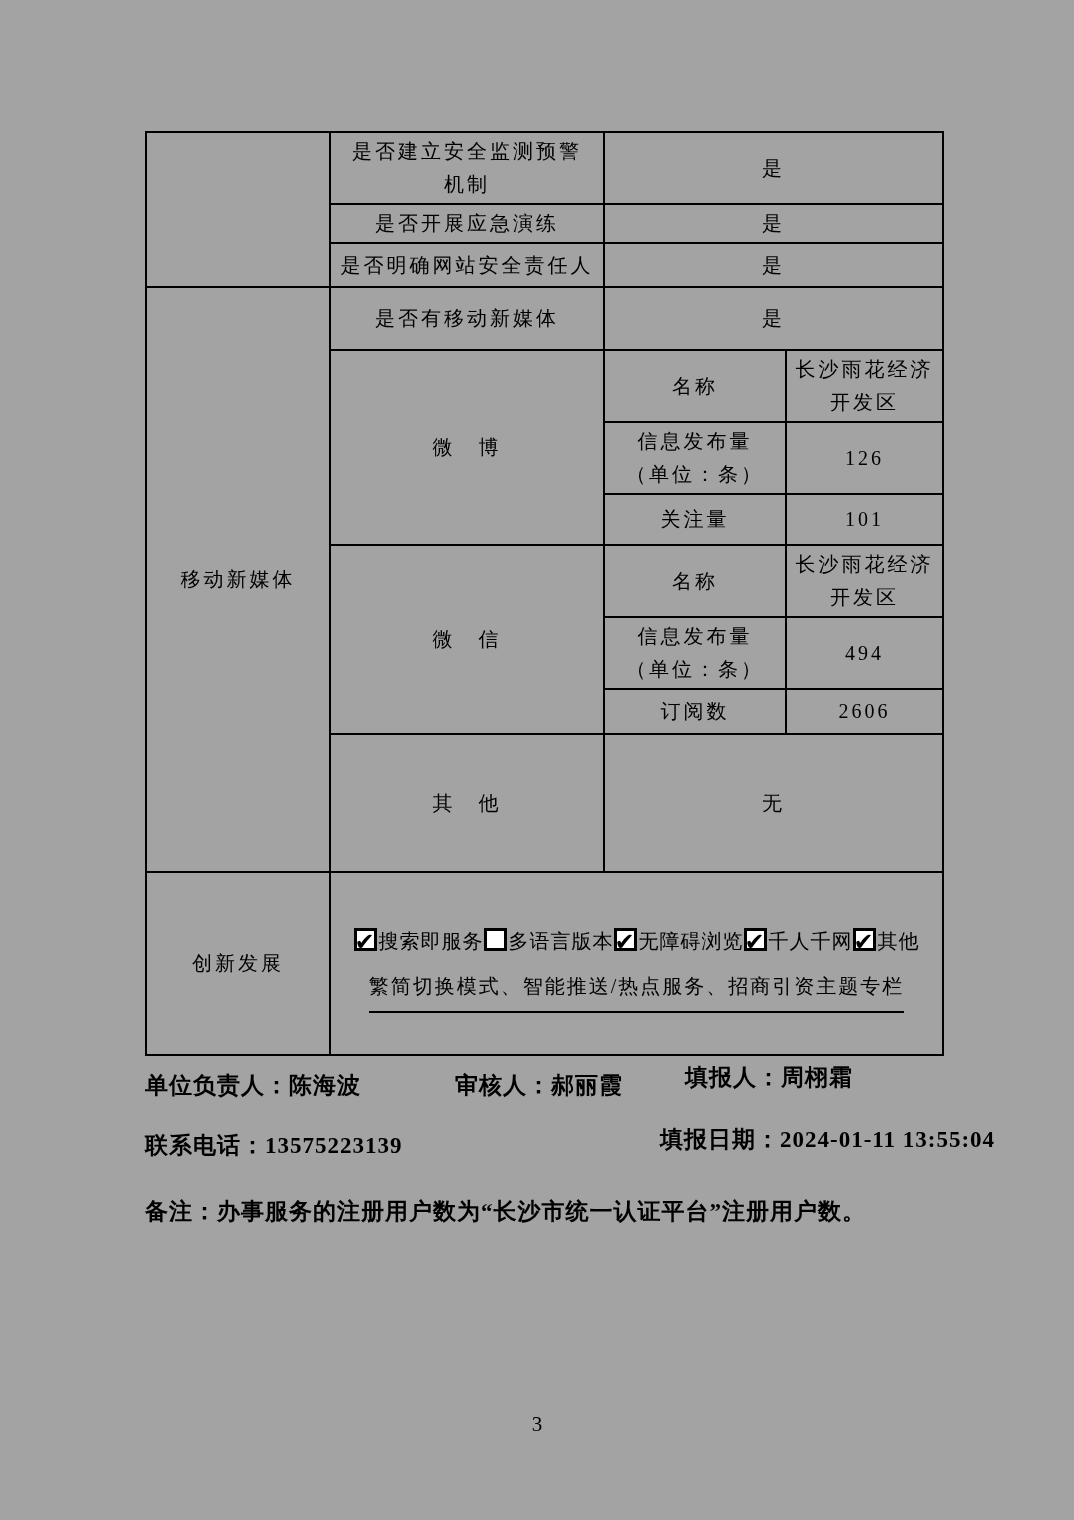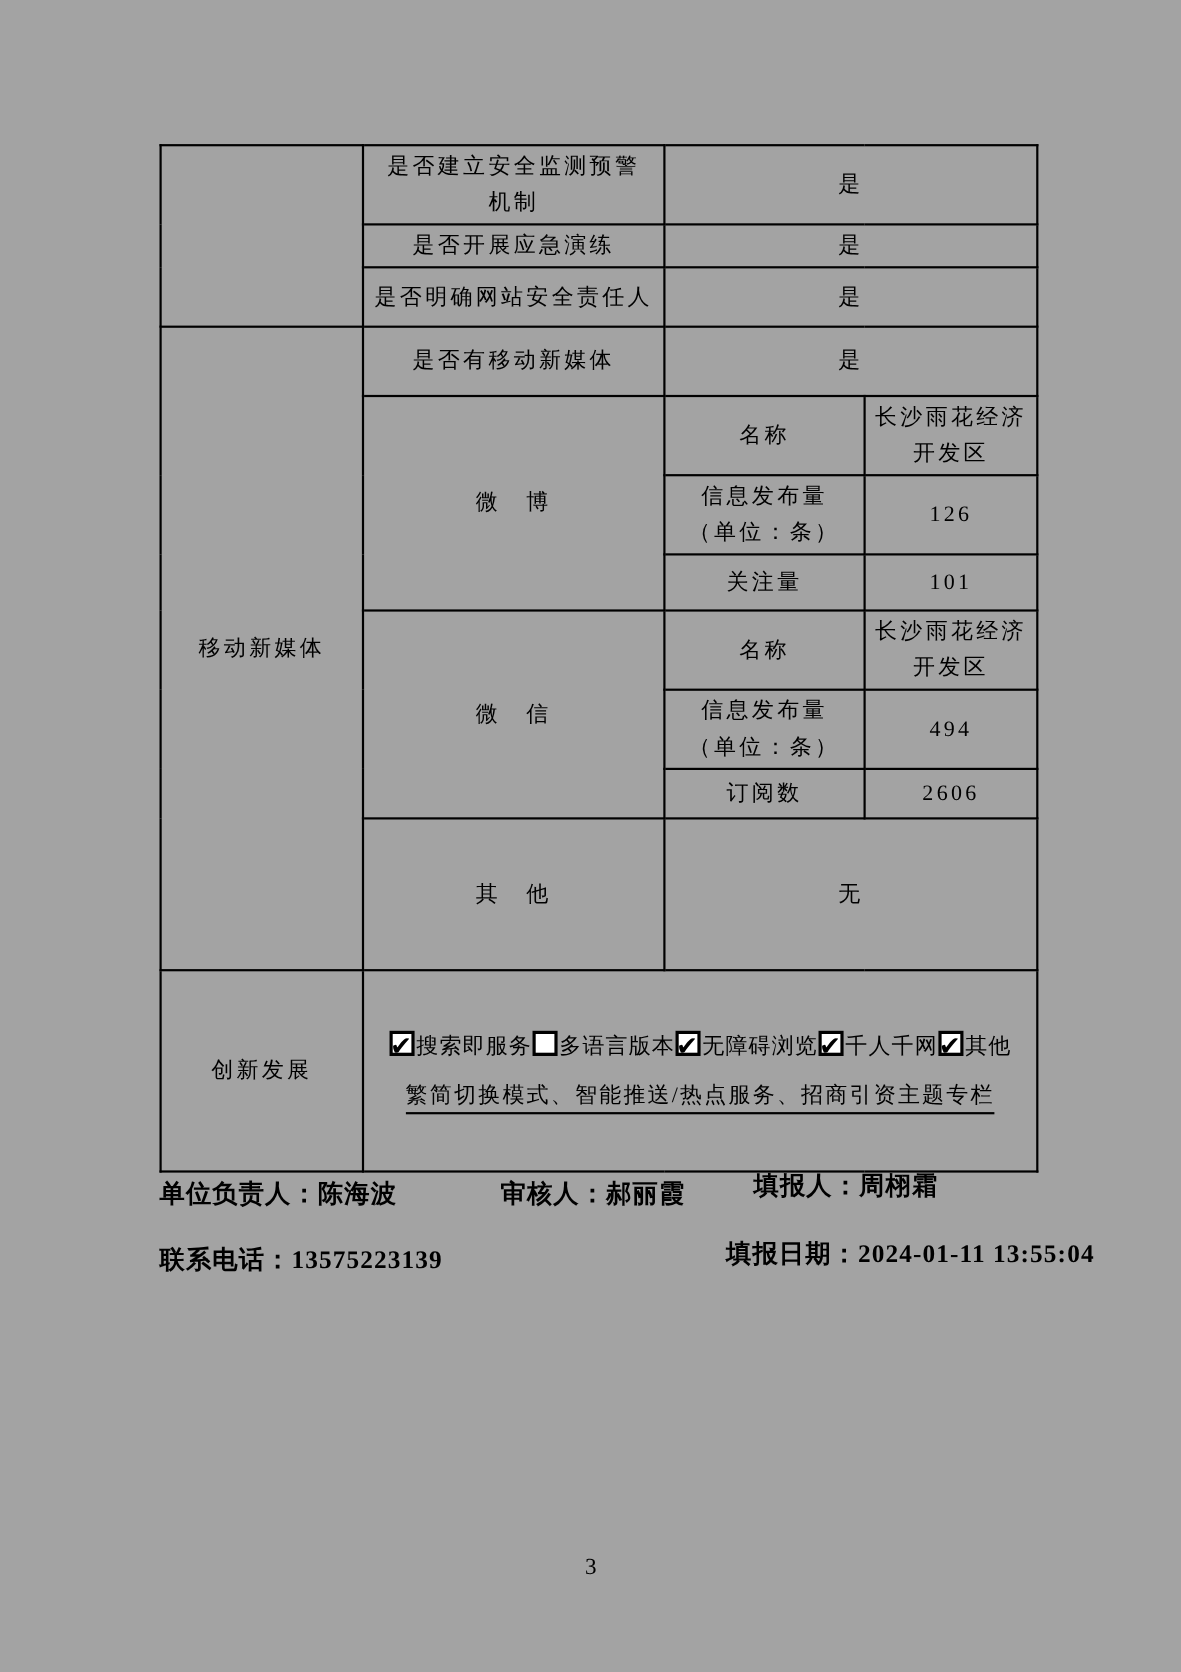--- a/index.html
+++ b/index.html
@@ -49,21 +49,21 @@
     position:absolute;
     left:-2px; top:-8px;
     font-size:24px;
     font-weight:900;
     font-family:"DejaVu Sans", sans-serif;
     color:#000000;
   }
   .innov-cell { font-size:20px; letter-spacing:1px; }
   .ul {
     border-bottom: 2px solid #000000;
-    padding-bottom: 4px;
+    padding-bottom: 14px;
     letter-spacing: 2px;
   }
   .foot {
     position:absolute;
     font-size:23px;
     font-weight:bold;
     letter-spacing:1px;
     white-space:nowrap;
   }
   .pageno {
@@ -90,21 +90,21 @@
     <tbody>
         <tr style="height:65px">
       <td rowspan="3"></td>
       <td><span class="wq">是否建立安全监测预警机制</span></td>
       <td colspan="2">是</td>
     </tr>
     <tr style="height:33px">
       <td>是否开展应急演练</td>
       <td colspan="2">是</td>
     </tr>
-    <tr style="height:54px">
+    <tr style="height:44px">
       <td>是否明确网站安全责任人</td>
       <td colspan="2">是</td>
     </tr>
 
     <tr style="height:63px">
       <td rowspan="8">移动新媒体</td>
       <td>是否有移动新媒体</td>
       <td colspan="2">是</td>
     </tr>
 
@@ -161,15 +161,16 @@
   </tbody>
     </table>
 
   <div class="foot" style="left:145px; top:1070px"><span>单位负责人：</span><span>陈海波</span></div>
   <div class="foot" style="left:455px; top:1070px"><span>审核人：</span><span>郝丽霞</span></div>
   <div class="foot" style="left:685px; top:1062px"><span>填报人：</span><span>周栩霜</span></div>
 
   <div class="foot" style="left:145px; top:1130px"><span>联系电话：</span><span>13575223139</span></div>
   <div class="foot" style="left:660px; top:1124px"><span>填报日期：</span><span>2024-01-11 13:55:04</span></div>
 
+  <div class="foot" style="left:145px; top:1196px">备注：办事服务的注册用户数为“长沙市统一认证平台”注册用户数。</div>
 
   <div class="pageno">3</div>
 </div>
 
 </body></html>

